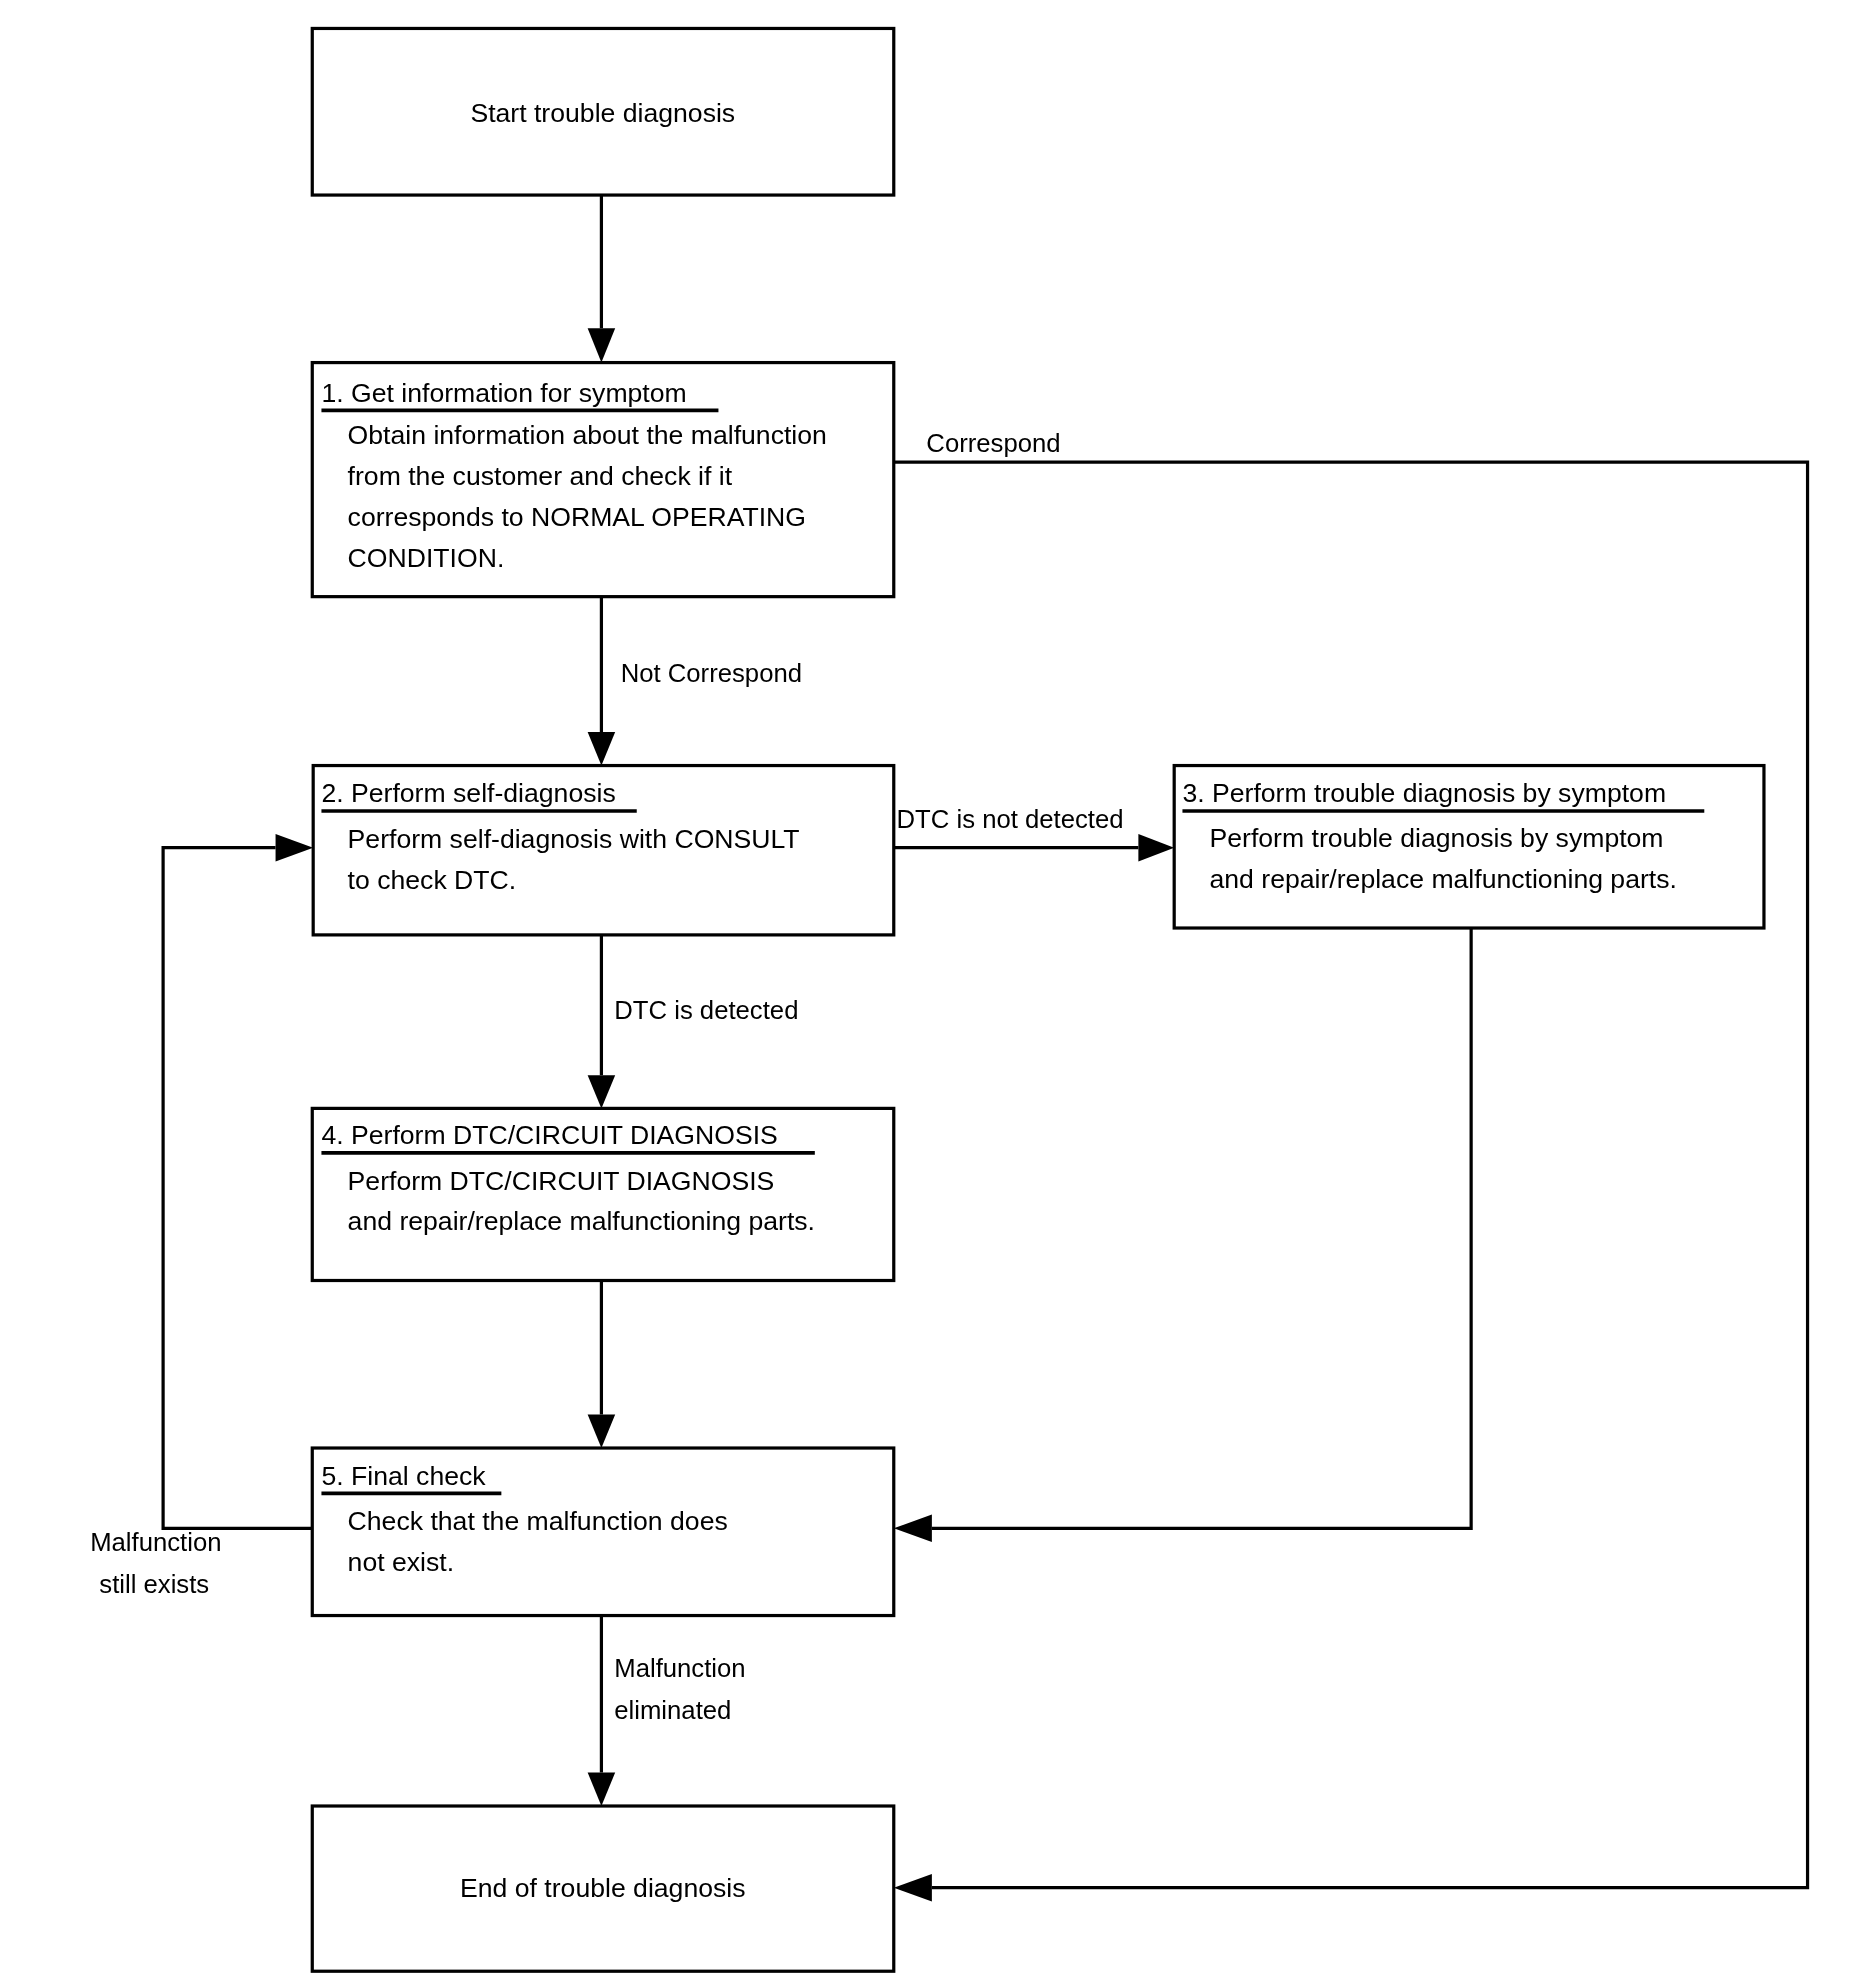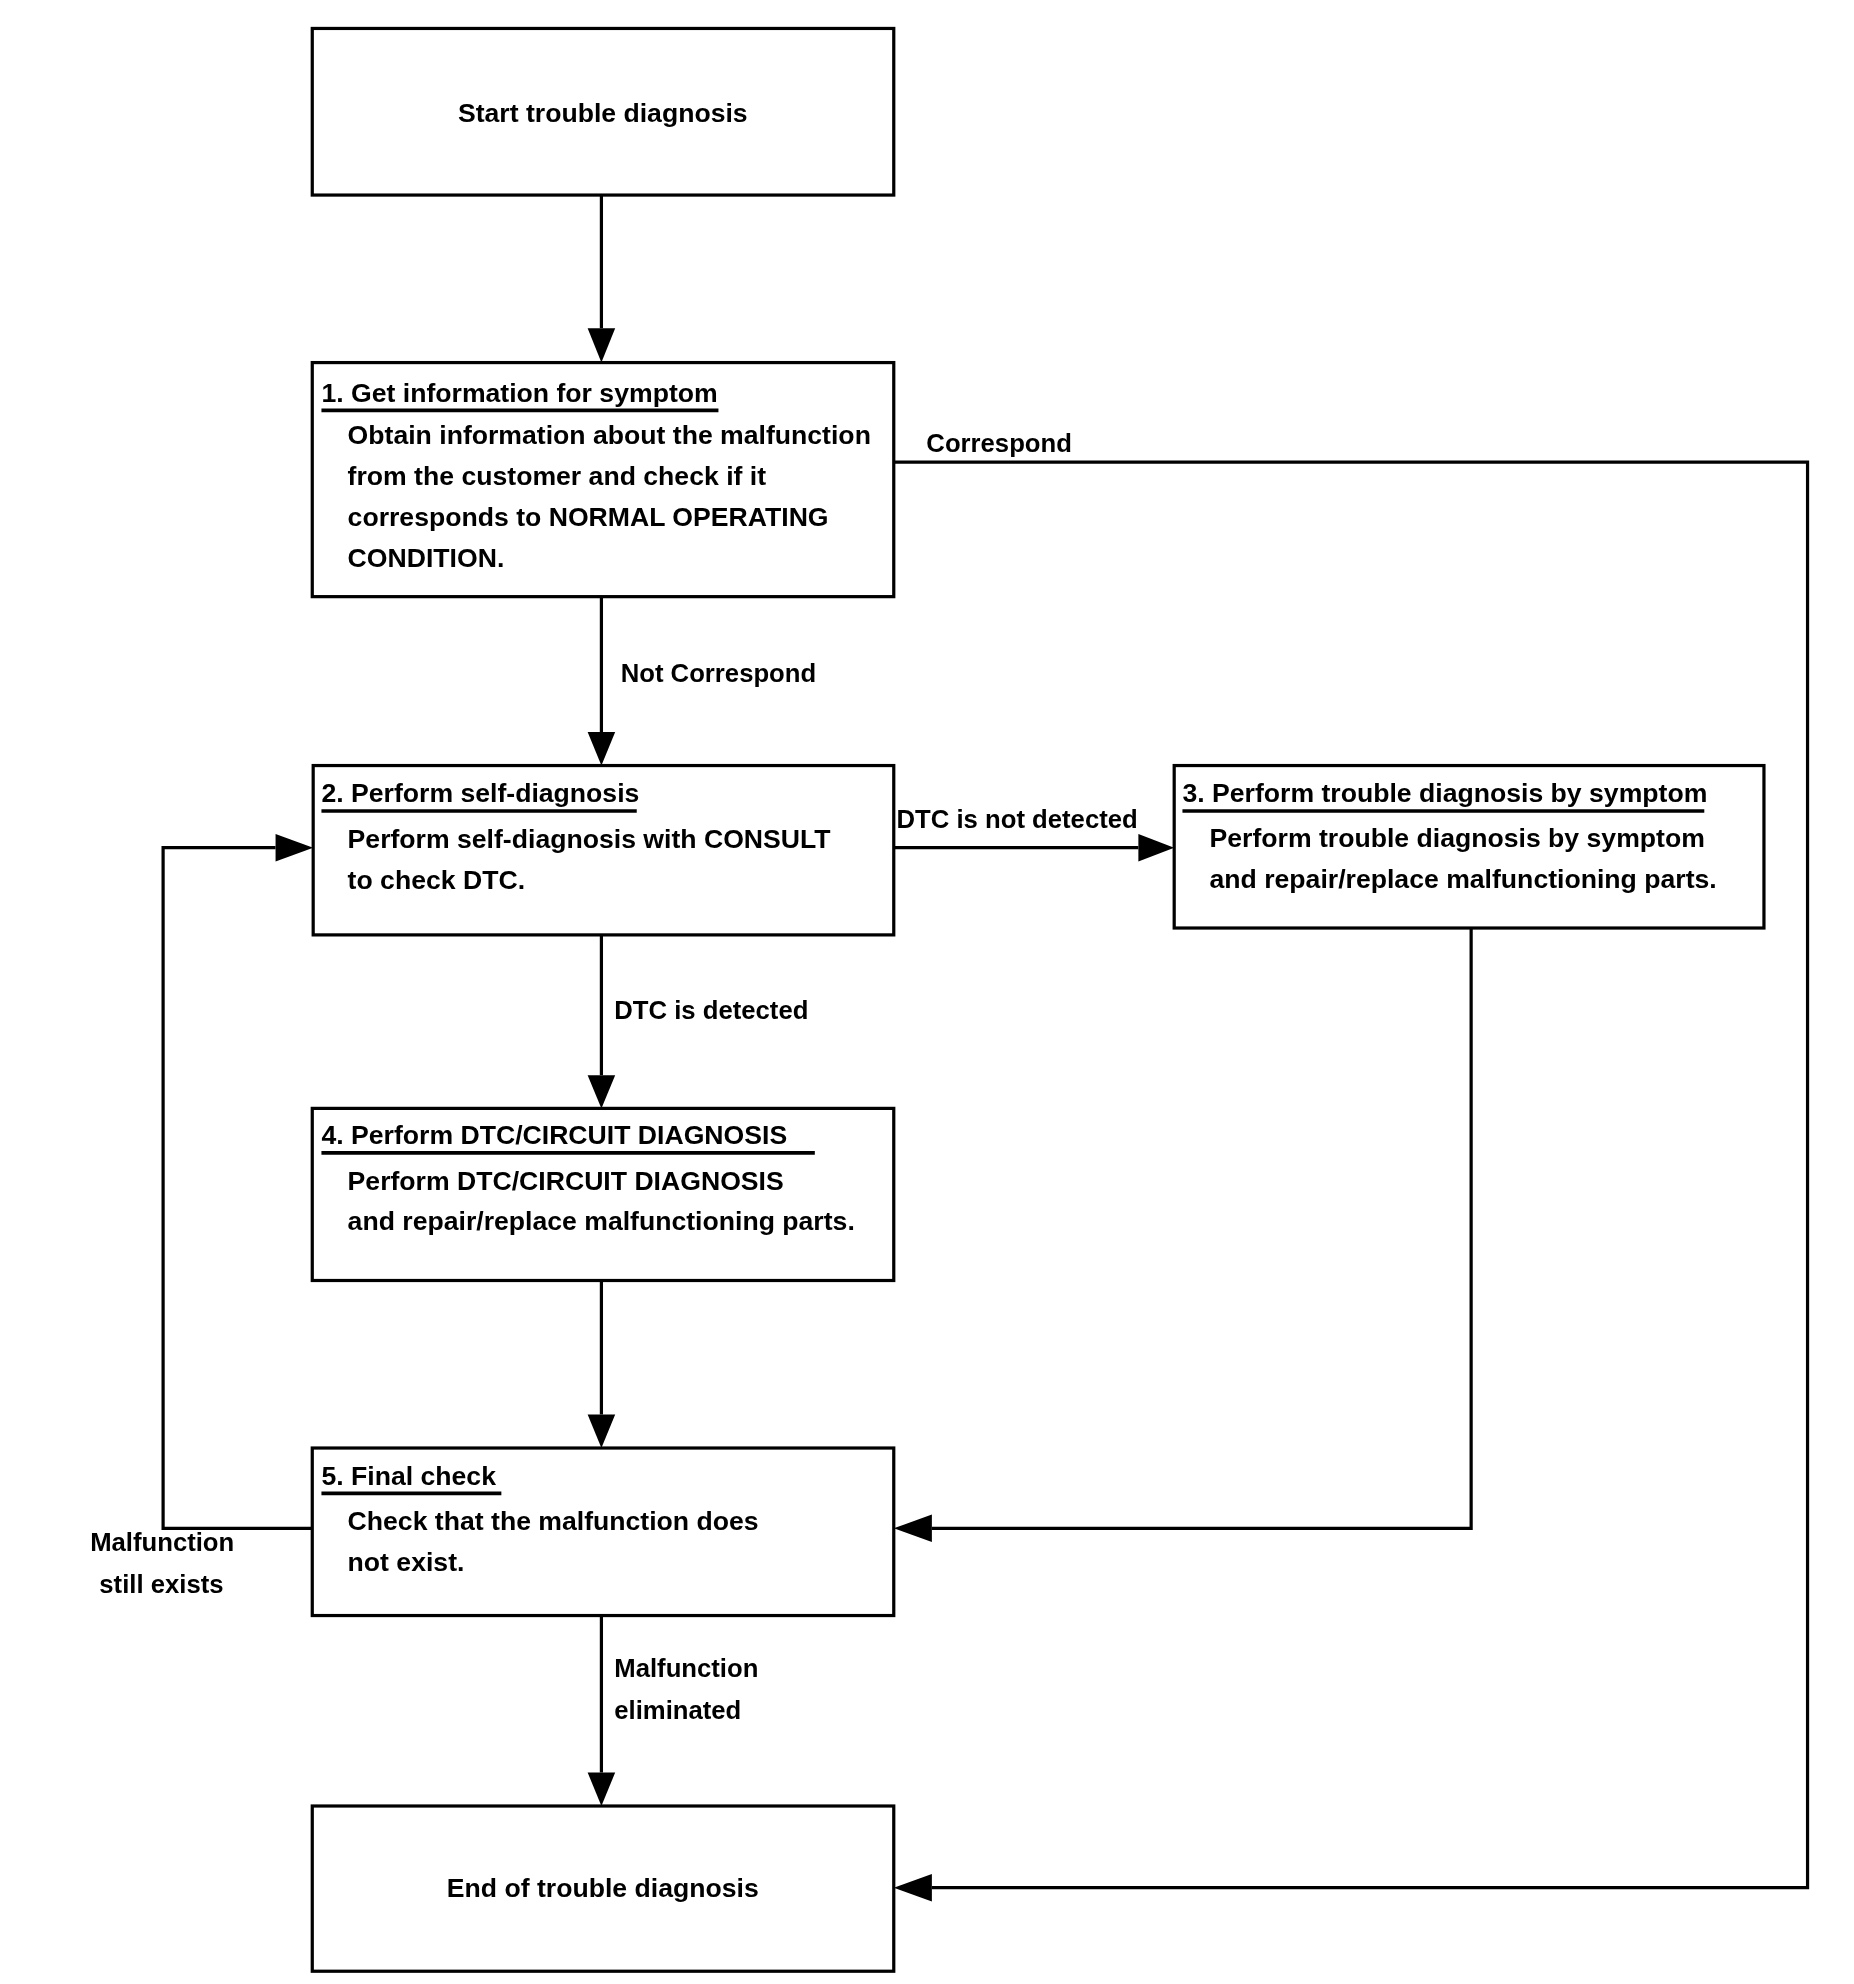--- a/index.html
+++ b/index.html
@@ -1,17 +1,17 @@
 <!DOCTYPE html>
 <html style="font-size:7.3px"><head>
 <meta charset="utf-8">
 <style>
   html,body{margin:0;padding:0;background:#ffffff;}
   #stage{position:relative;width:1855px;height:1985px;background:#ffffff;
-         font-family:"Liberation Sans","DejaVu Sans",sans-serif;font-weight:bold;}
+         font-family:"Liberation Sans","DejaVu Sans",sans-serif;}
   svg{position:absolute;inset:0;width:1855px;height:1985px;}
   .node-box{fill:#ffffff;stroke:#000000;stroke-width:7;}
   .edge{stroke:#000000;stroke-width:7;fill:none;}
   .uline{stroke:#000000;stroke-width:8;}
   text{fill:#000000;}
   .t-term{font-size:58px;text-anchor:middle;}
   .t-head{font-size:58px;text-anchor:start;}
   .t-body{font-size:58px;text-anchor:start;}
   .t-edge{font-size:56px;text-anchor:start;}
 </style>

